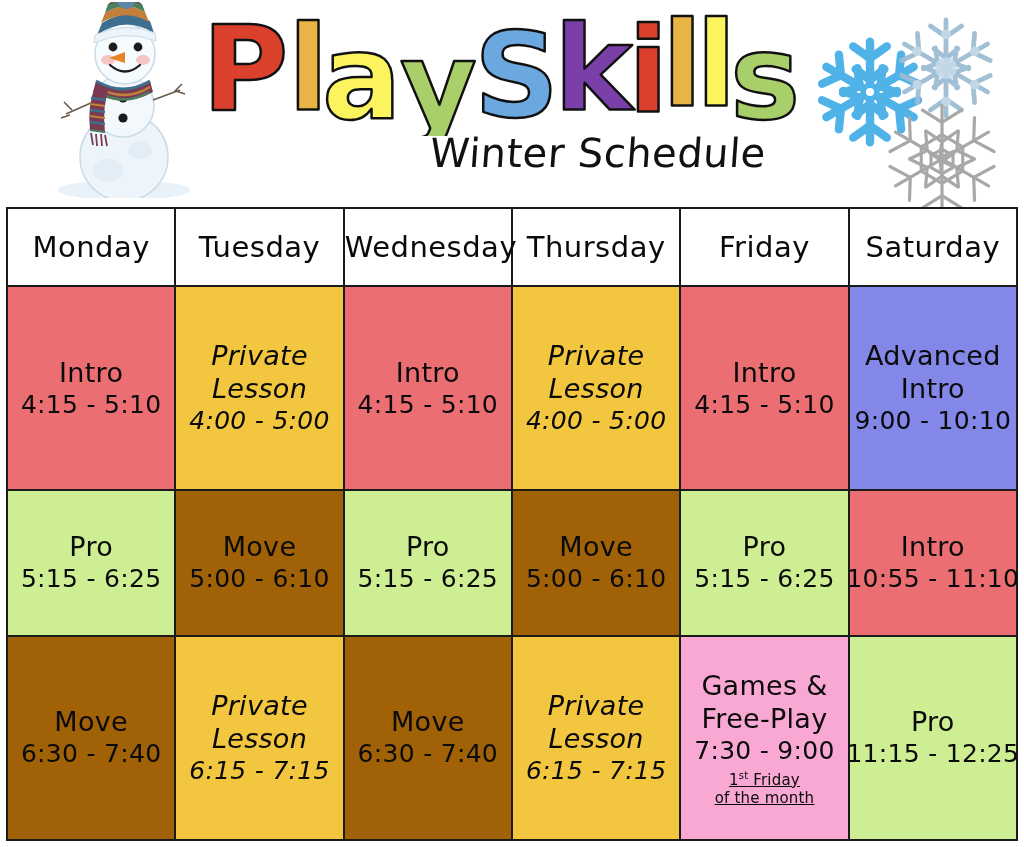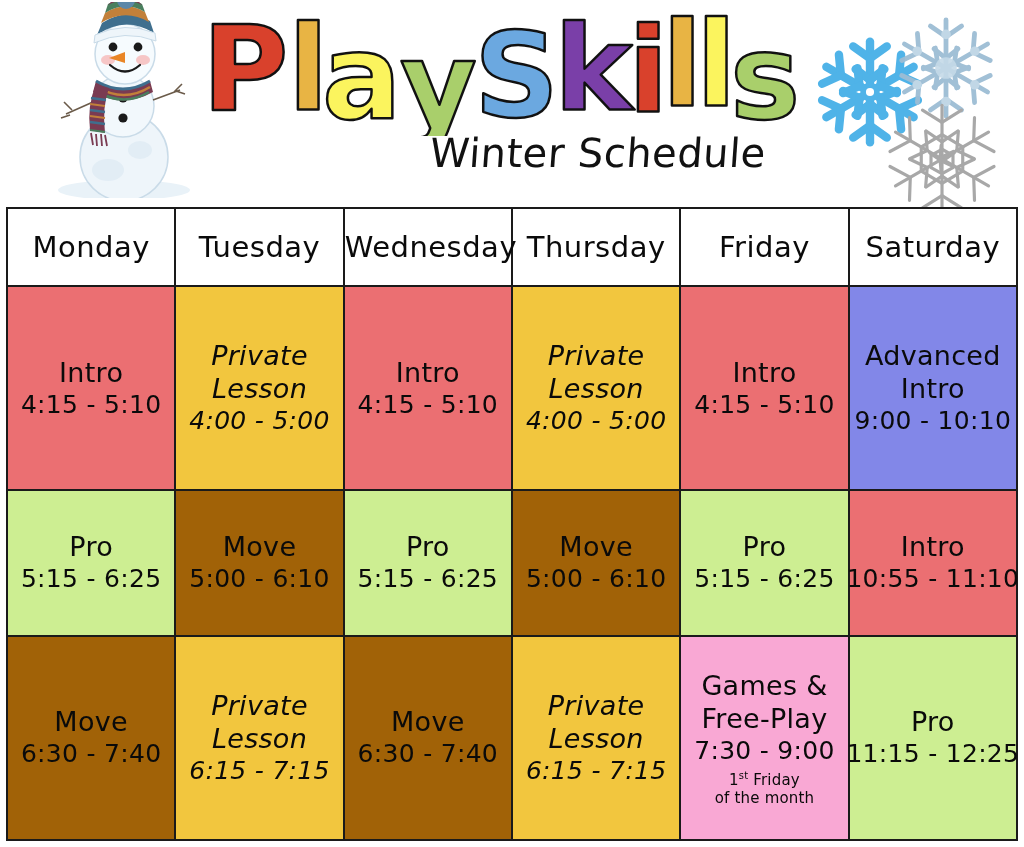--- a/index.html
+++ b/index.html
@@ -123,20 +123,21 @@
     font-size: 25px;
     line-height: 32px;
     font-weight: 400;
     letter-spacing: 0.3px;
     white-space: nowrap;
   }
   .slot-note {
     font-size: 15px;
     line-height: 18px;
     letter-spacing: 0.2px;
+    text-decoration: underline;
   }
   .slot-note sup { font-size: 10px; }
 
   
   td.footer-cell {
     background: #ffffff;
     padding: 6px 0 8px 0;
     vertical-align: middle;
   }
   .footer-line {

